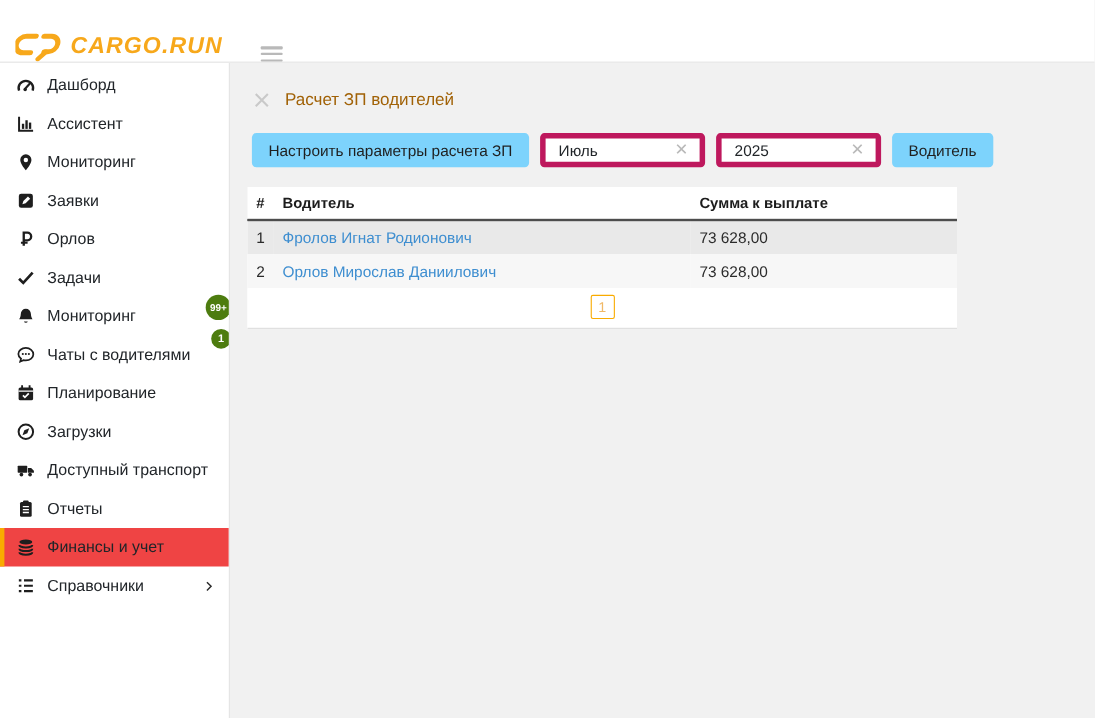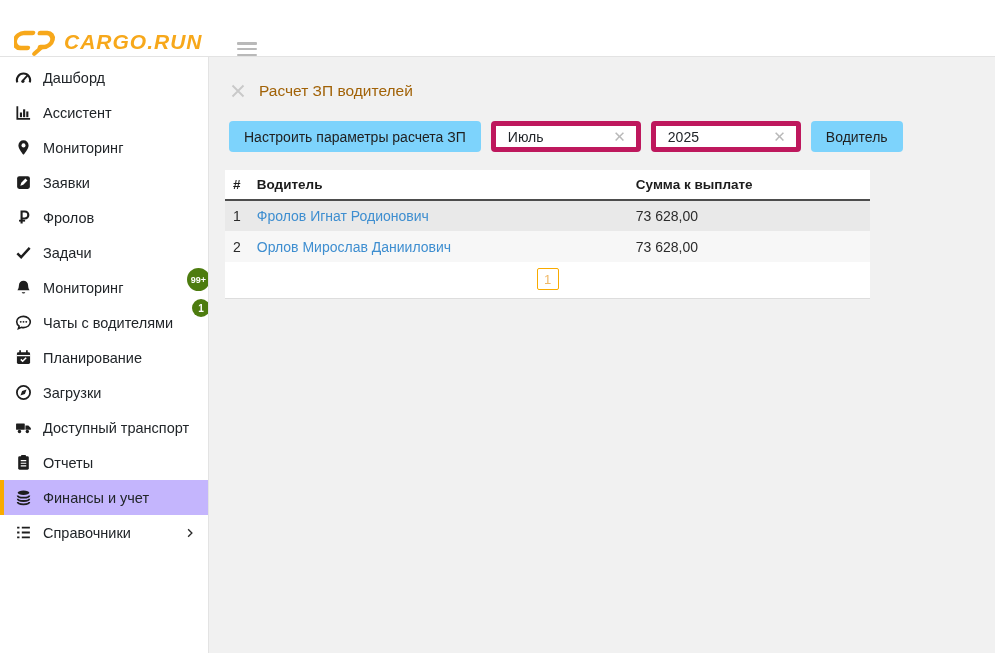--- a/index.html
+++ b/index.html
@@ -18,21 +18,21 @@
   .hamburger span { display:block; height:2.5px; background:#b9b9b9; border-radius:1px; }
 
   
   .sidebar { position:absolute; top:57px; left:0; width:209px; bottom:0;
              background:#fff; border-right:1px solid #e3e3e3; padding-top:3px;
              overflow:hidden; }
   .nav-item { position:relative; height:35px; display:flex; align-items:center;
               padding-left:15px; cursor:pointer; font-size:14.5px; color:#212529; }
   .nav-item .i { width:17px; height:17px; flex:0 0 17px; color:#1e1e1e; }
   .nav-item .label { margin-left:11px; white-space:nowrap; }
-  .nav-item.active { background:#c4b5fd; box-shadow:inset 4px 0 0 #f9ab00; }
+  .nav-item.active { background:#ef4444; box-shadow:inset 4px 0 0 #f9ab00; }
   .chev { width:12px; height:12px; margin-left:auto; margin-right:12px; color:#2b2b2b; }
   svg { fill:currentColor; }
   .badge { position:absolute; right:-2px; background:#4d7c0f; color:#fff;
            font-weight:bold; border-radius:50%; display:flex; align-items:center;
            justify-content:center; }
   .badge.big { top:-2px; width:23px; height:23px; font-size:9px; }
   .badge.small { top:-6px; width:18px; height:18px; font-size:10px; }
 
   
   .main { position:absolute; top:57px; left:210px; right:0; bottom:0; background:#f1f1f1; }
@@ -122,21 +122,21 @@
         <path d="m5 11 .9-2.8 3.9-3.9 1.9 1.9-3.9 3.9z" fill="#fff"></path>
       </svg>
     <span class="label">Заявки</span>
   </div>
 
   <div class="nav-item">
     <svg class="i" viewBox="0 0 16 16">
         <path d="M6.2 13.6V2.4h3.1a3.25 3.25 0 0 1 0 6.5H6.2" fill="none" stroke="currentColor" stroke-width="2"></path>
         <path d="M3.8 11h5.7" fill="none" stroke="currentColor" stroke-width="1.7"></path>
       </svg>
-    <span class="label">Фролов</span>
+    <span class="label">Орлов</span>
   </div>
 
   <div class="nav-item">
     <svg class="i" viewBox="0 0 16 16">
         <path d="m2.2 8.8 3.6 3.6 8-8.8" fill="none" stroke="currentColor" stroke-width="2.3"></path>
       </svg>
     <span class="label">Задачи</span>
   </div>
 
   <div class="nav-item">

